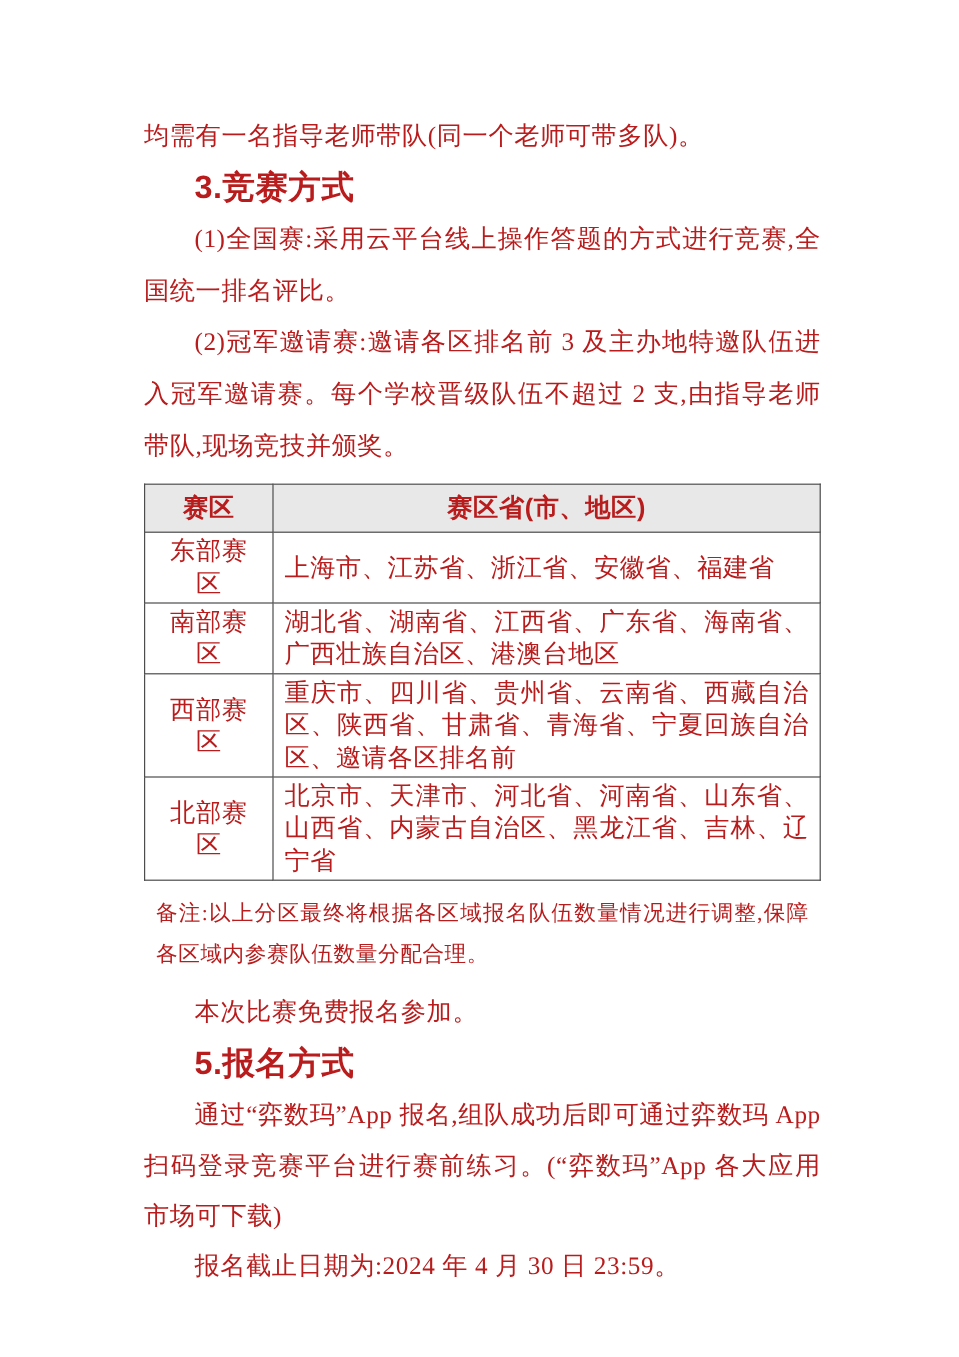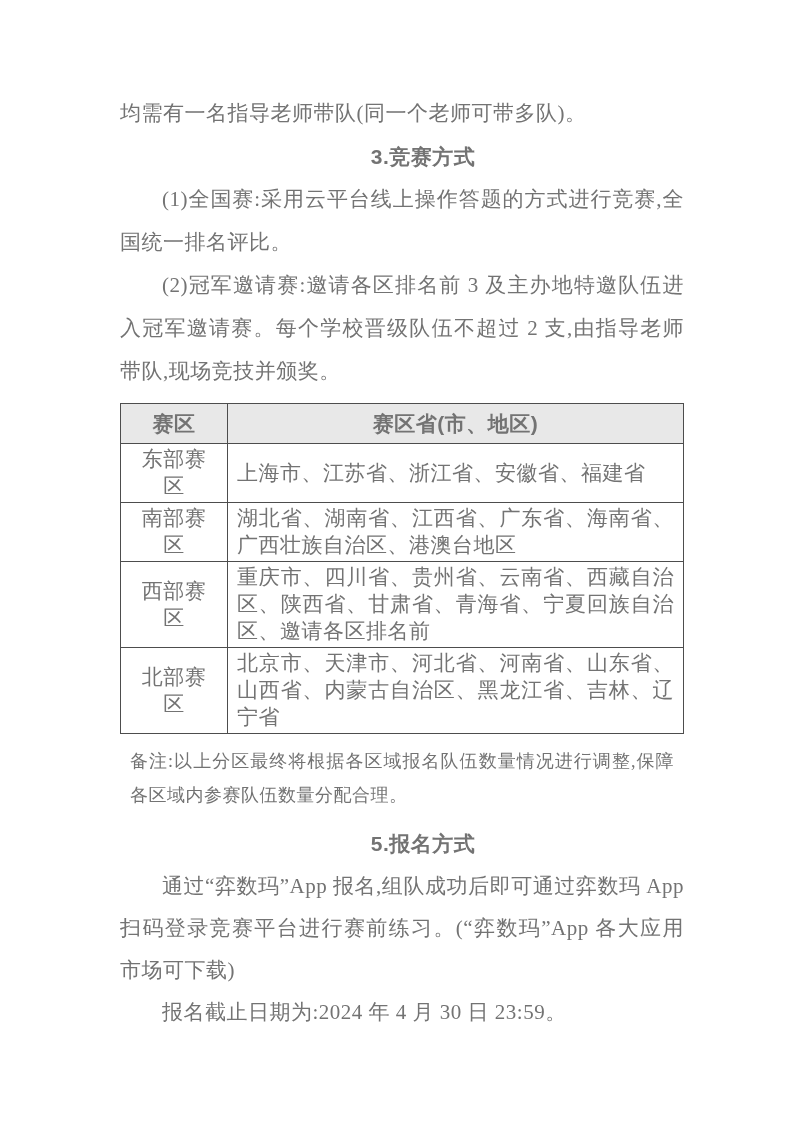--- a/index.html
+++ b/index.html
@@ -8,43 +8,42 @@
     background: #ffffff;
   }
   .page {
     position: relative;
     width: 799px;
     height: 1131px;
     background: #ffffff;
     box-sizing: border-box;
     padding: 92px 115px 0 120px;
     font-family: "Liberation Serif", "DejaVu Serif", serif;
-    color: #737373;
+    color: #b91c1c;
     overflow: hidden;
   }
   .para {
     margin: 0;
     font-size: 21px;
     line-height: 43px;
     text-align: justify;
     text-justify: inter-ideograph;
     letter-spacing: 0.5px;
   }
   .para.indent {
     text-indent: 42px;
   }
   .heading {
     margin: 0;
-    font-size: 21px;
+    font-size: 27px;
     line-height: 43px;
     font-weight: bold;
     font-family: "Liberation Sans", "DejaVu Sans", sans-serif;
     text-indent: 42px;
     letter-spacing: 0.5px;
-    text-align: center;
   }
   table.region-table {
     width: 564px;
     margin: 10px 0 6px 0;
     border-collapse: collapse;
     table-layout: fixed;
   }
   .region-table th,
   .region-table td {
     border: 1px solid #4d4d4d;
@@ -130,20 +129,21 @@
       <tr class="row-north">
         <td class="region-cell">北部赛区</td>
         <td class="provinces-cell">北京市、天津市、河北省、河南省、山东省、山西省、内蒙古自治区、黑龙江省、吉林、辽宁省</td>
       </tr>
     </tbody>
   </table>
 
   <p class="note">备注:以上分区最终将根据各区域报名队伍数量情况进行调整,保障各区域内参赛队伍数量分配合理。</p>
 
 
+  <p class="para indent">本次比赛免费报名参加。</p>
 
   <p class="heading">5.报名方式</p>
 
   <p class="para indent tight">通过“弈数玛”App 报名,组队成功后即可通过弈数玛 App 扫码登录竞赛平台进行赛前练习。(“弈数玛”App 各大应用市场可下载)</p>
 
   <p class="para indent">报名截止日期为:2024 年 4 月 30 日 23:59。</p>
 
 </div>
 
 </body></html>

